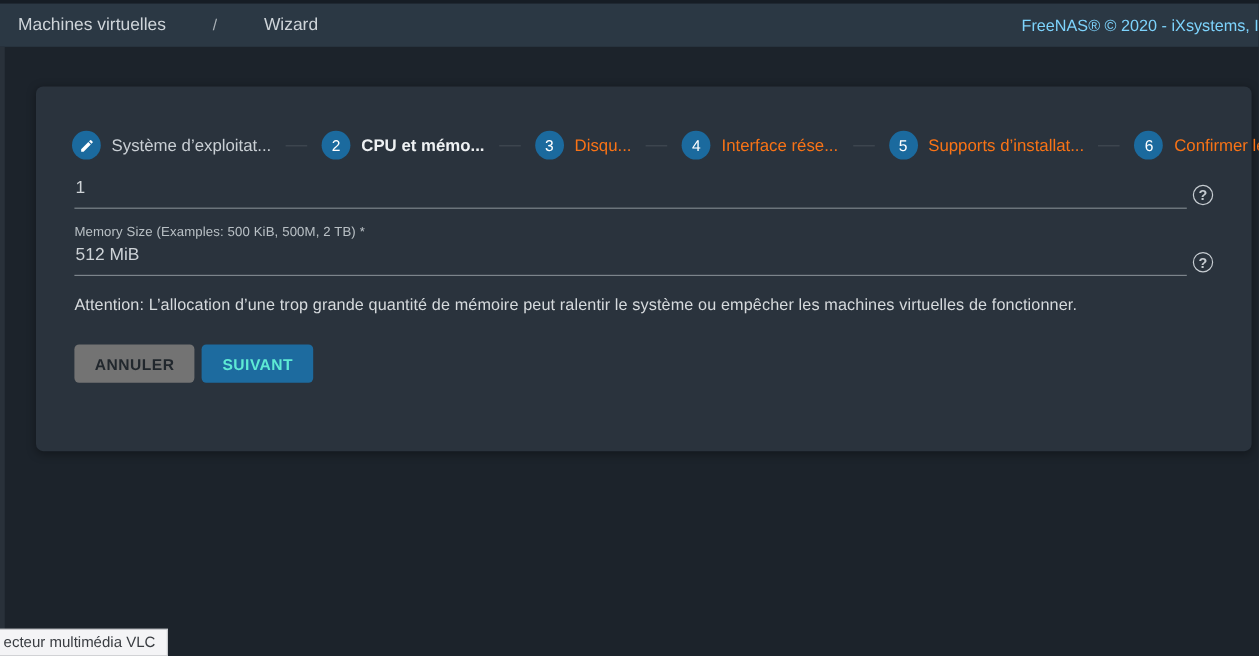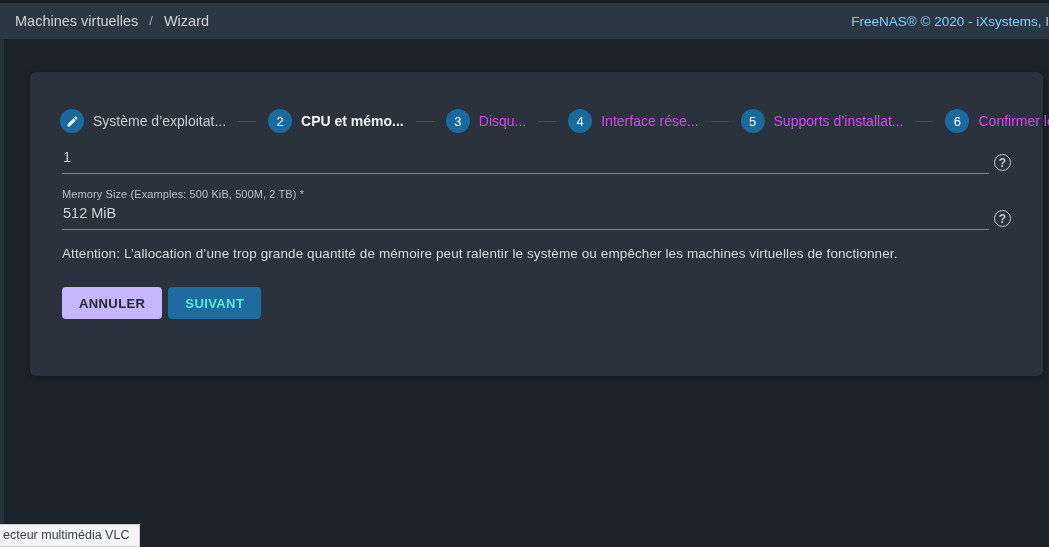--- a/index.html
+++ b/index.html
@@ -12,21 +12,21 @@
     position: relative;
   }
   
   .topstrip { height: 3px; background: #161d25; }
   
   .topbar {
     height: 36px; background: #2b3844;
     display: flex; align-items: center; justify-content: space-between;
     padding-left: 15px; overflow: hidden; white-space: nowrap;
   }
-  .breadcrumb { display: flex; font-size: 14.5px; color: #ced4d9; }
+  .breadcrumb { display: flex; font-size: 14.5px; color: #ced4d9; gap: 28px; }
   .breadcrumb a { color: #ced4d9; text-decoration: none; cursor: pointer; }
   .breadcrumb .sep { margin: 0 11px; color: #aab1b7; font-size: 13px; }
   .copyright { color: #7dd3fc; font-size: 13.5px; flex-shrink: 0; }
 
   
   .left-edge { position: absolute; left: 0; top: 39px; bottom: 0; width: 4px; background: #29313a; }
 
   
   .card {
     position: absolute; left: 30px; top: 72px;
@@ -38,21 +38,21 @@
 
   
   .stepper { display: flex; align-items: center; padding-top: 37px; height: 61px; margin-left: -2px; }
   .step { display: flex; align-items: center; cursor: pointer; flex-shrink: 0; }
   .step-circle {
     width: 24px; height: 24px; border-radius: 50%;
     background: #1b6a9e; color: #ffffff; font-size: 13px;
     display: flex; align-items: center; justify-content: center;
     margin-right: 9px; flex-shrink: 0;
   }
-  .step-label { font-size: 14px; color: #d946ef; white-space: nowrap; }
+  .step-label { font-size: 14px; color: #f97316; white-space: nowrap; }
   .step.completed .step-label { color: #c9cfd4; }
   .step.active .step-label { color: #eef1f3; font-weight: bold; }
   .connector { height: 1px; background: #414a53; flex: 1 1 auto; min-width: 18px; margin: 0 12px; }
 
   
   .field { position: relative; }
   .field.cpu { margin-top: 16px; }
   .field.mem { margin-top: 14px; }
   .field-label { display: block; font-size: 11px; color: #b9c0c5; margin-bottom: 5px; letter-spacing: .1px; }
   .field input {
@@ -74,21 +74,21 @@
 
   
   .actions { margin-top: 26px; display: flex; }
   .btn {
     height: 32px; padding: 0 17px; margin-right: 6px;
     border: none; border-radius: 4px;
     font-family: "Liberation Sans", sans-serif;
     font-size: 13px; font-weight: bold; letter-spacing: .4px;
     cursor: pointer;
   }
-  .btn.yellow { background: #c4b5fd; color: #21272d; }
+  .btn.yellow { background: #737373; color: #21272d; }
   .btn.blue { background: #1d6b9f; color: #5eead4; }
 
   
   .status-tooltip {
     position: absolute; left: -10px; bottom: 0;
     background: #f4f4f6; border: 1px solid #c9cace;
     color: #3a3d42; font-size: 12.5px;
     padding: 3px 10px 4px 12px; white-space: nowrap;
   }
 </style>

